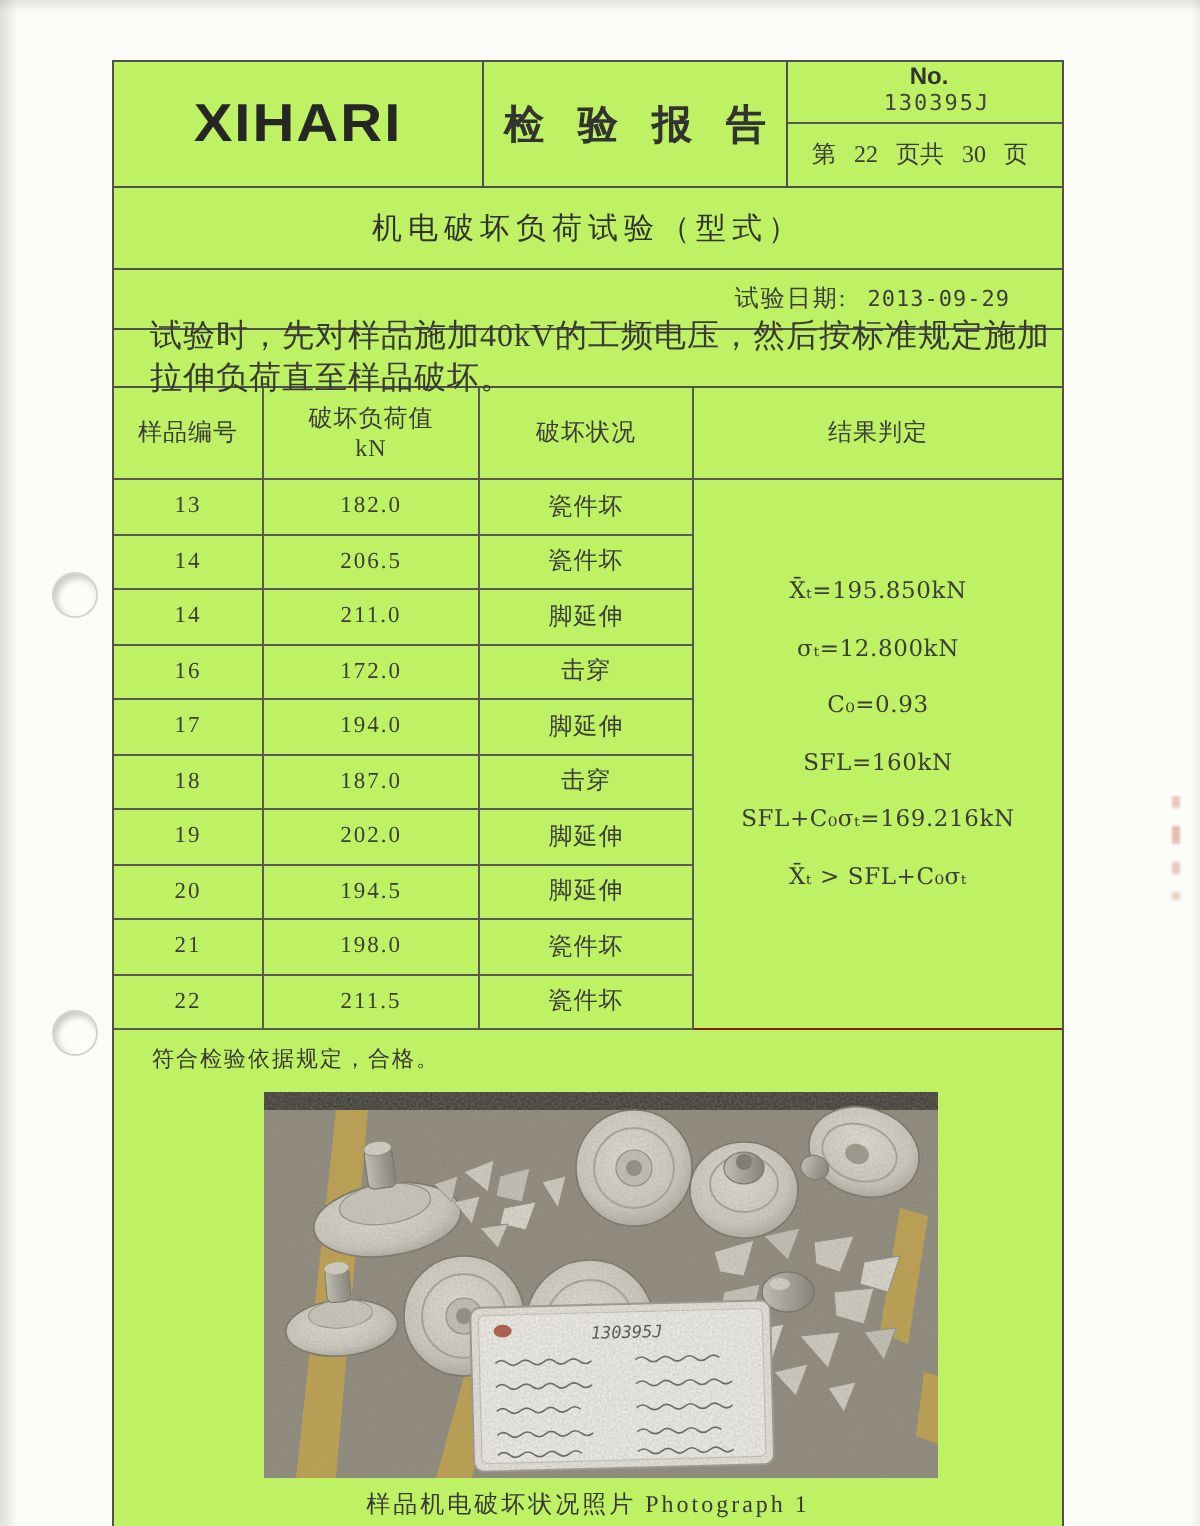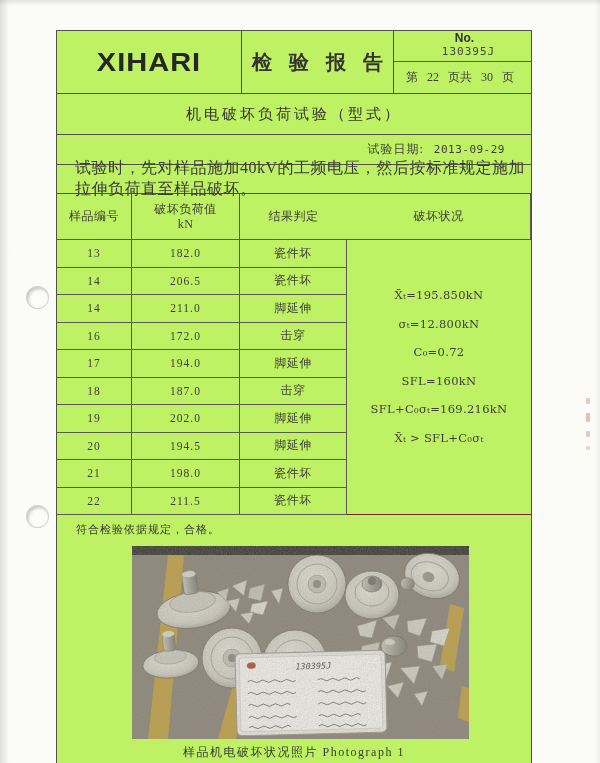--- a/index.html
+++ b/index.html
@@ -119,30 +119,30 @@
   </div>
 
   <div class="row note-row">试验时，先对样品施加40kV的工频电压，然后按标准规定施加拉伸负荷直至样品破坏。</div>
 
   <div class="tbl">
     <div class="tc th rb">样品编号</div>
     <div class="tc th rb">
       <span>破坏负荷值</span>
       <span>kN</span>
     </div>
+    <div class="tc th rb">破坏状况</div>
     <div class="tc th">结果判定</div>
-    <div class="tc th rb">破坏状况</div>
 
     <div class="tc rb num">13</div>
     <div class="tc rb num">182.0</div>
     <div class="tc rb">瓷件坏</div>
     <div class="result-cell">
       <div class="result-line">X̄ₜ=195.850kN</div>
       <div class="result-line">σₜ=12.800kN</div>
-      <div class="result-line">C₀=0.72</div>
+      <div class="result-line">C₀=0.93</div>
       <div class="result-line">SFL=160kN</div>
       <div class="result-line">SFL+C₀σₜ=169.216kN</div>
       <div class="result-line">X̄ₜ &gt; SFL+C₀σₜ</div>
     </div>
 
     <div class="tc rb num">14</div>
     <div class="tc rb num">206.5</div>
     <div class="tc rb">瓷件坏</div>
 
     <div class="tc rb num">14</div>

